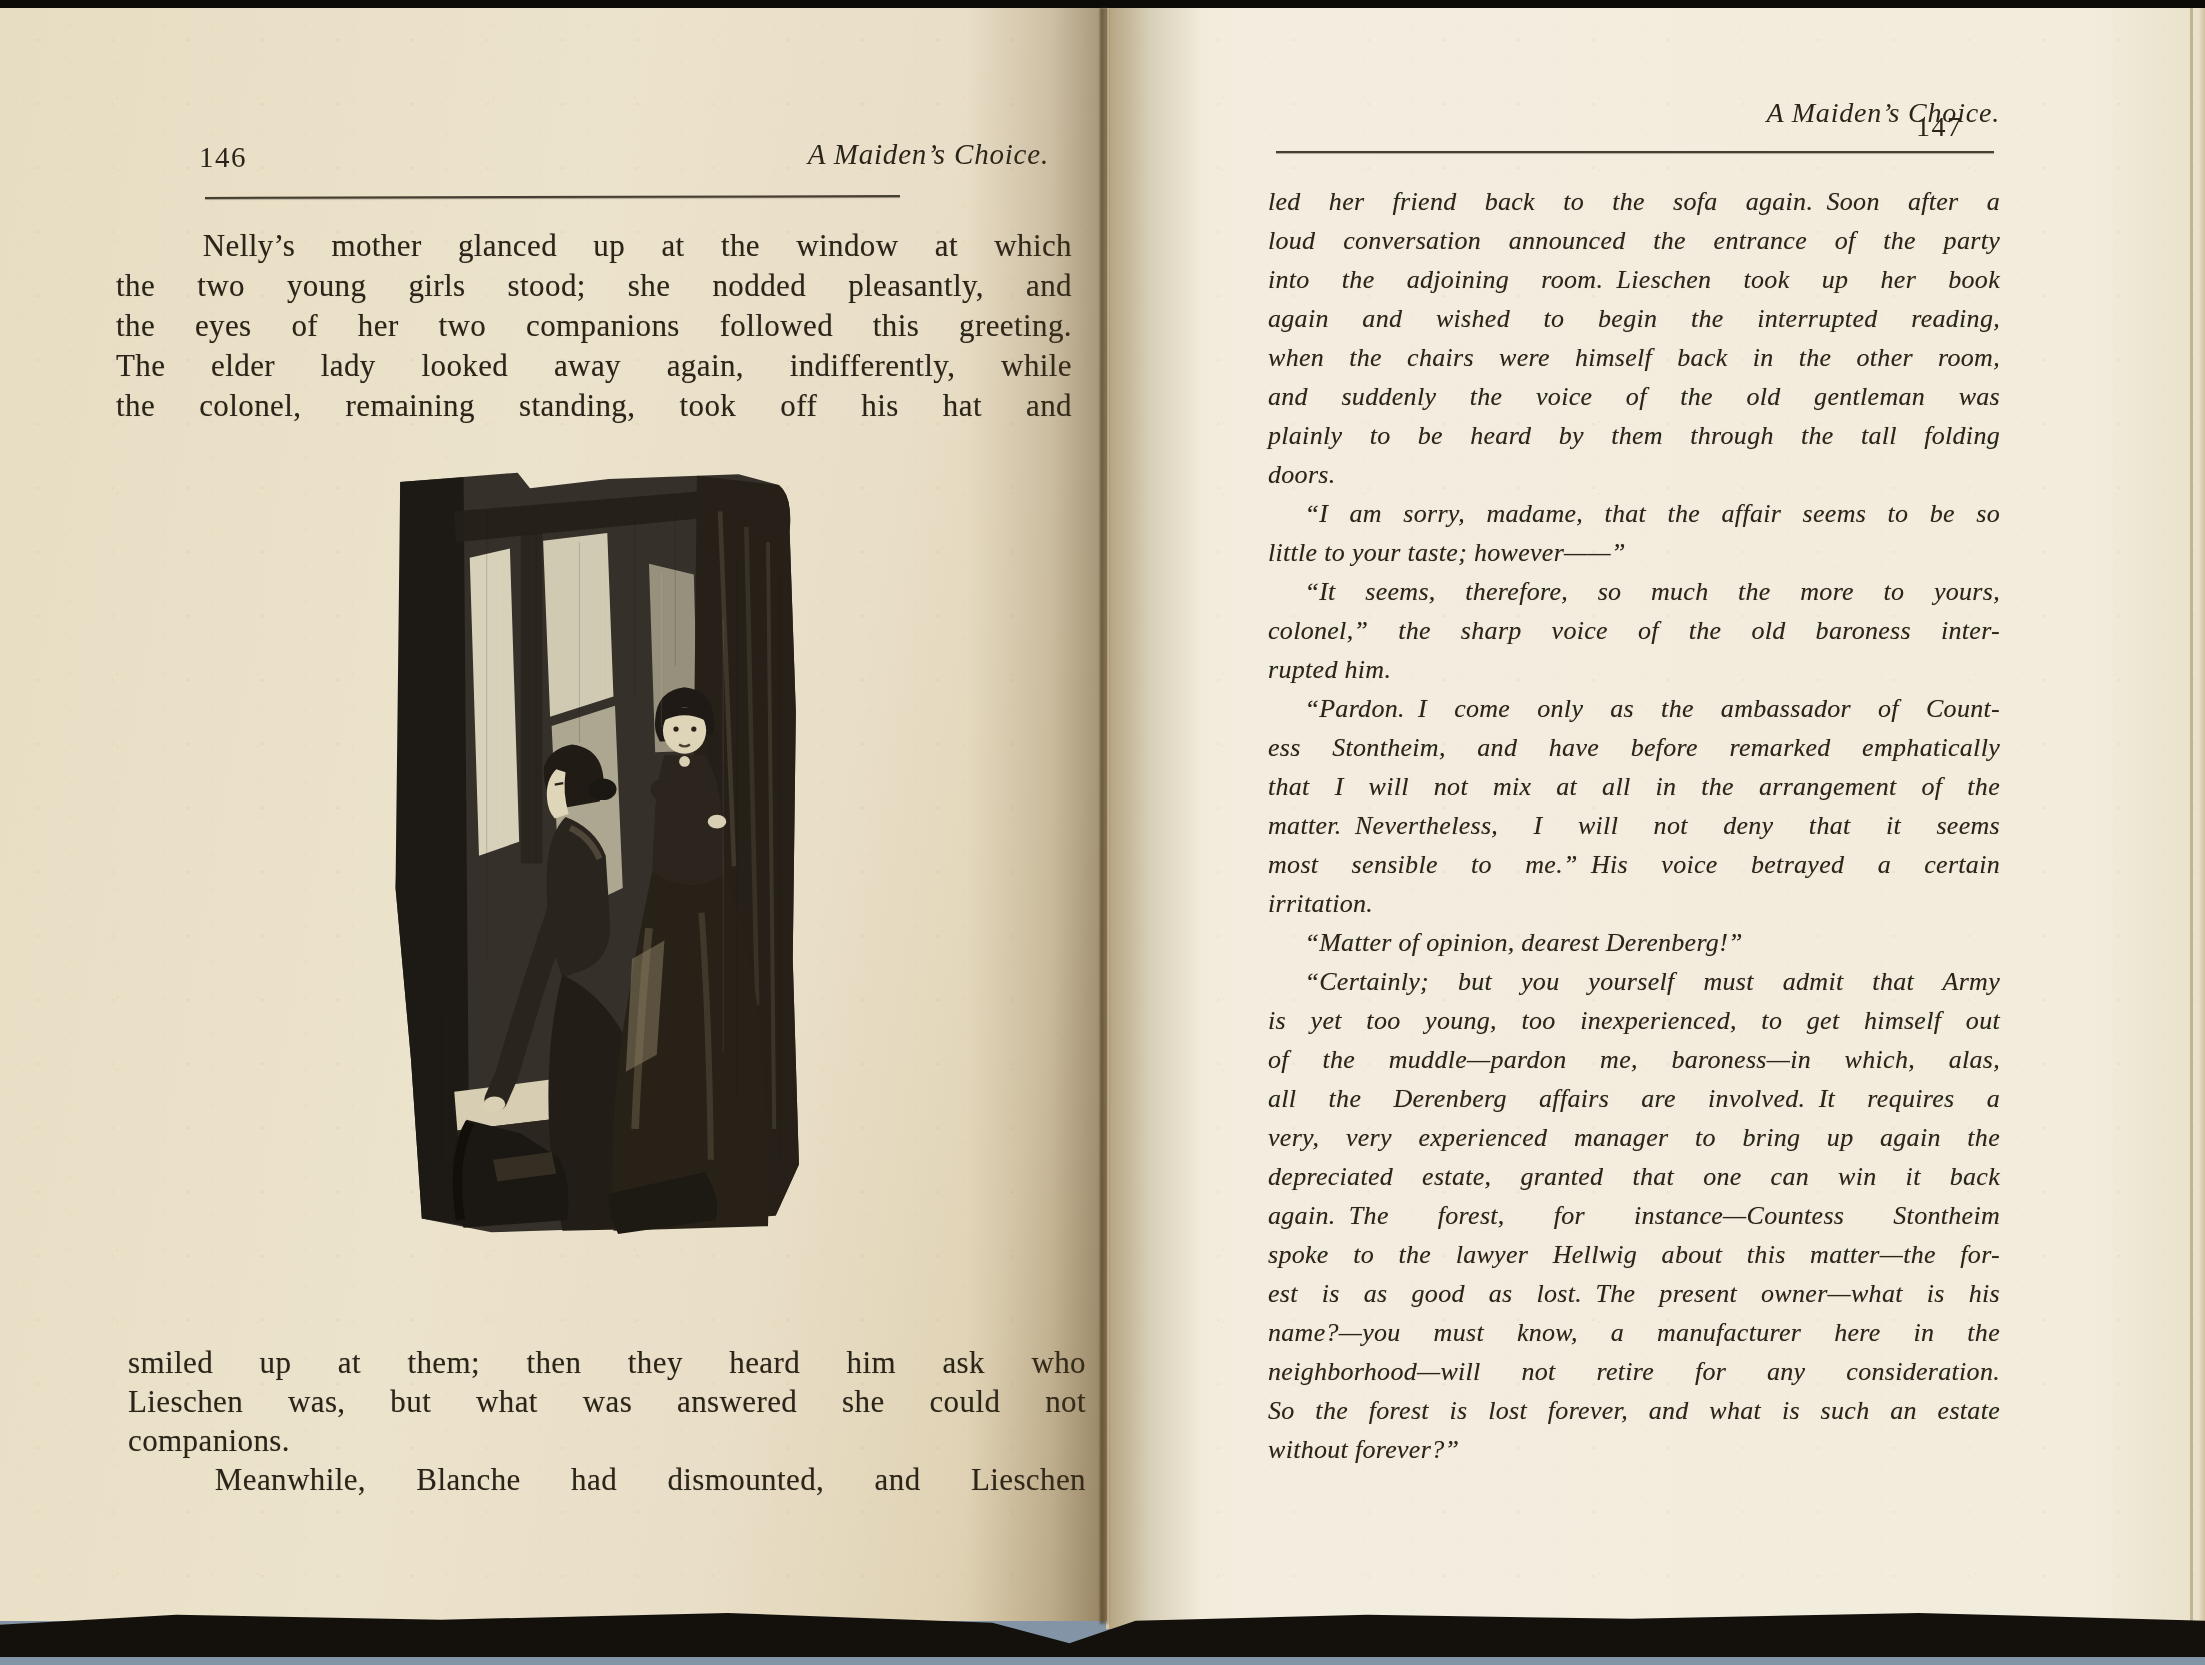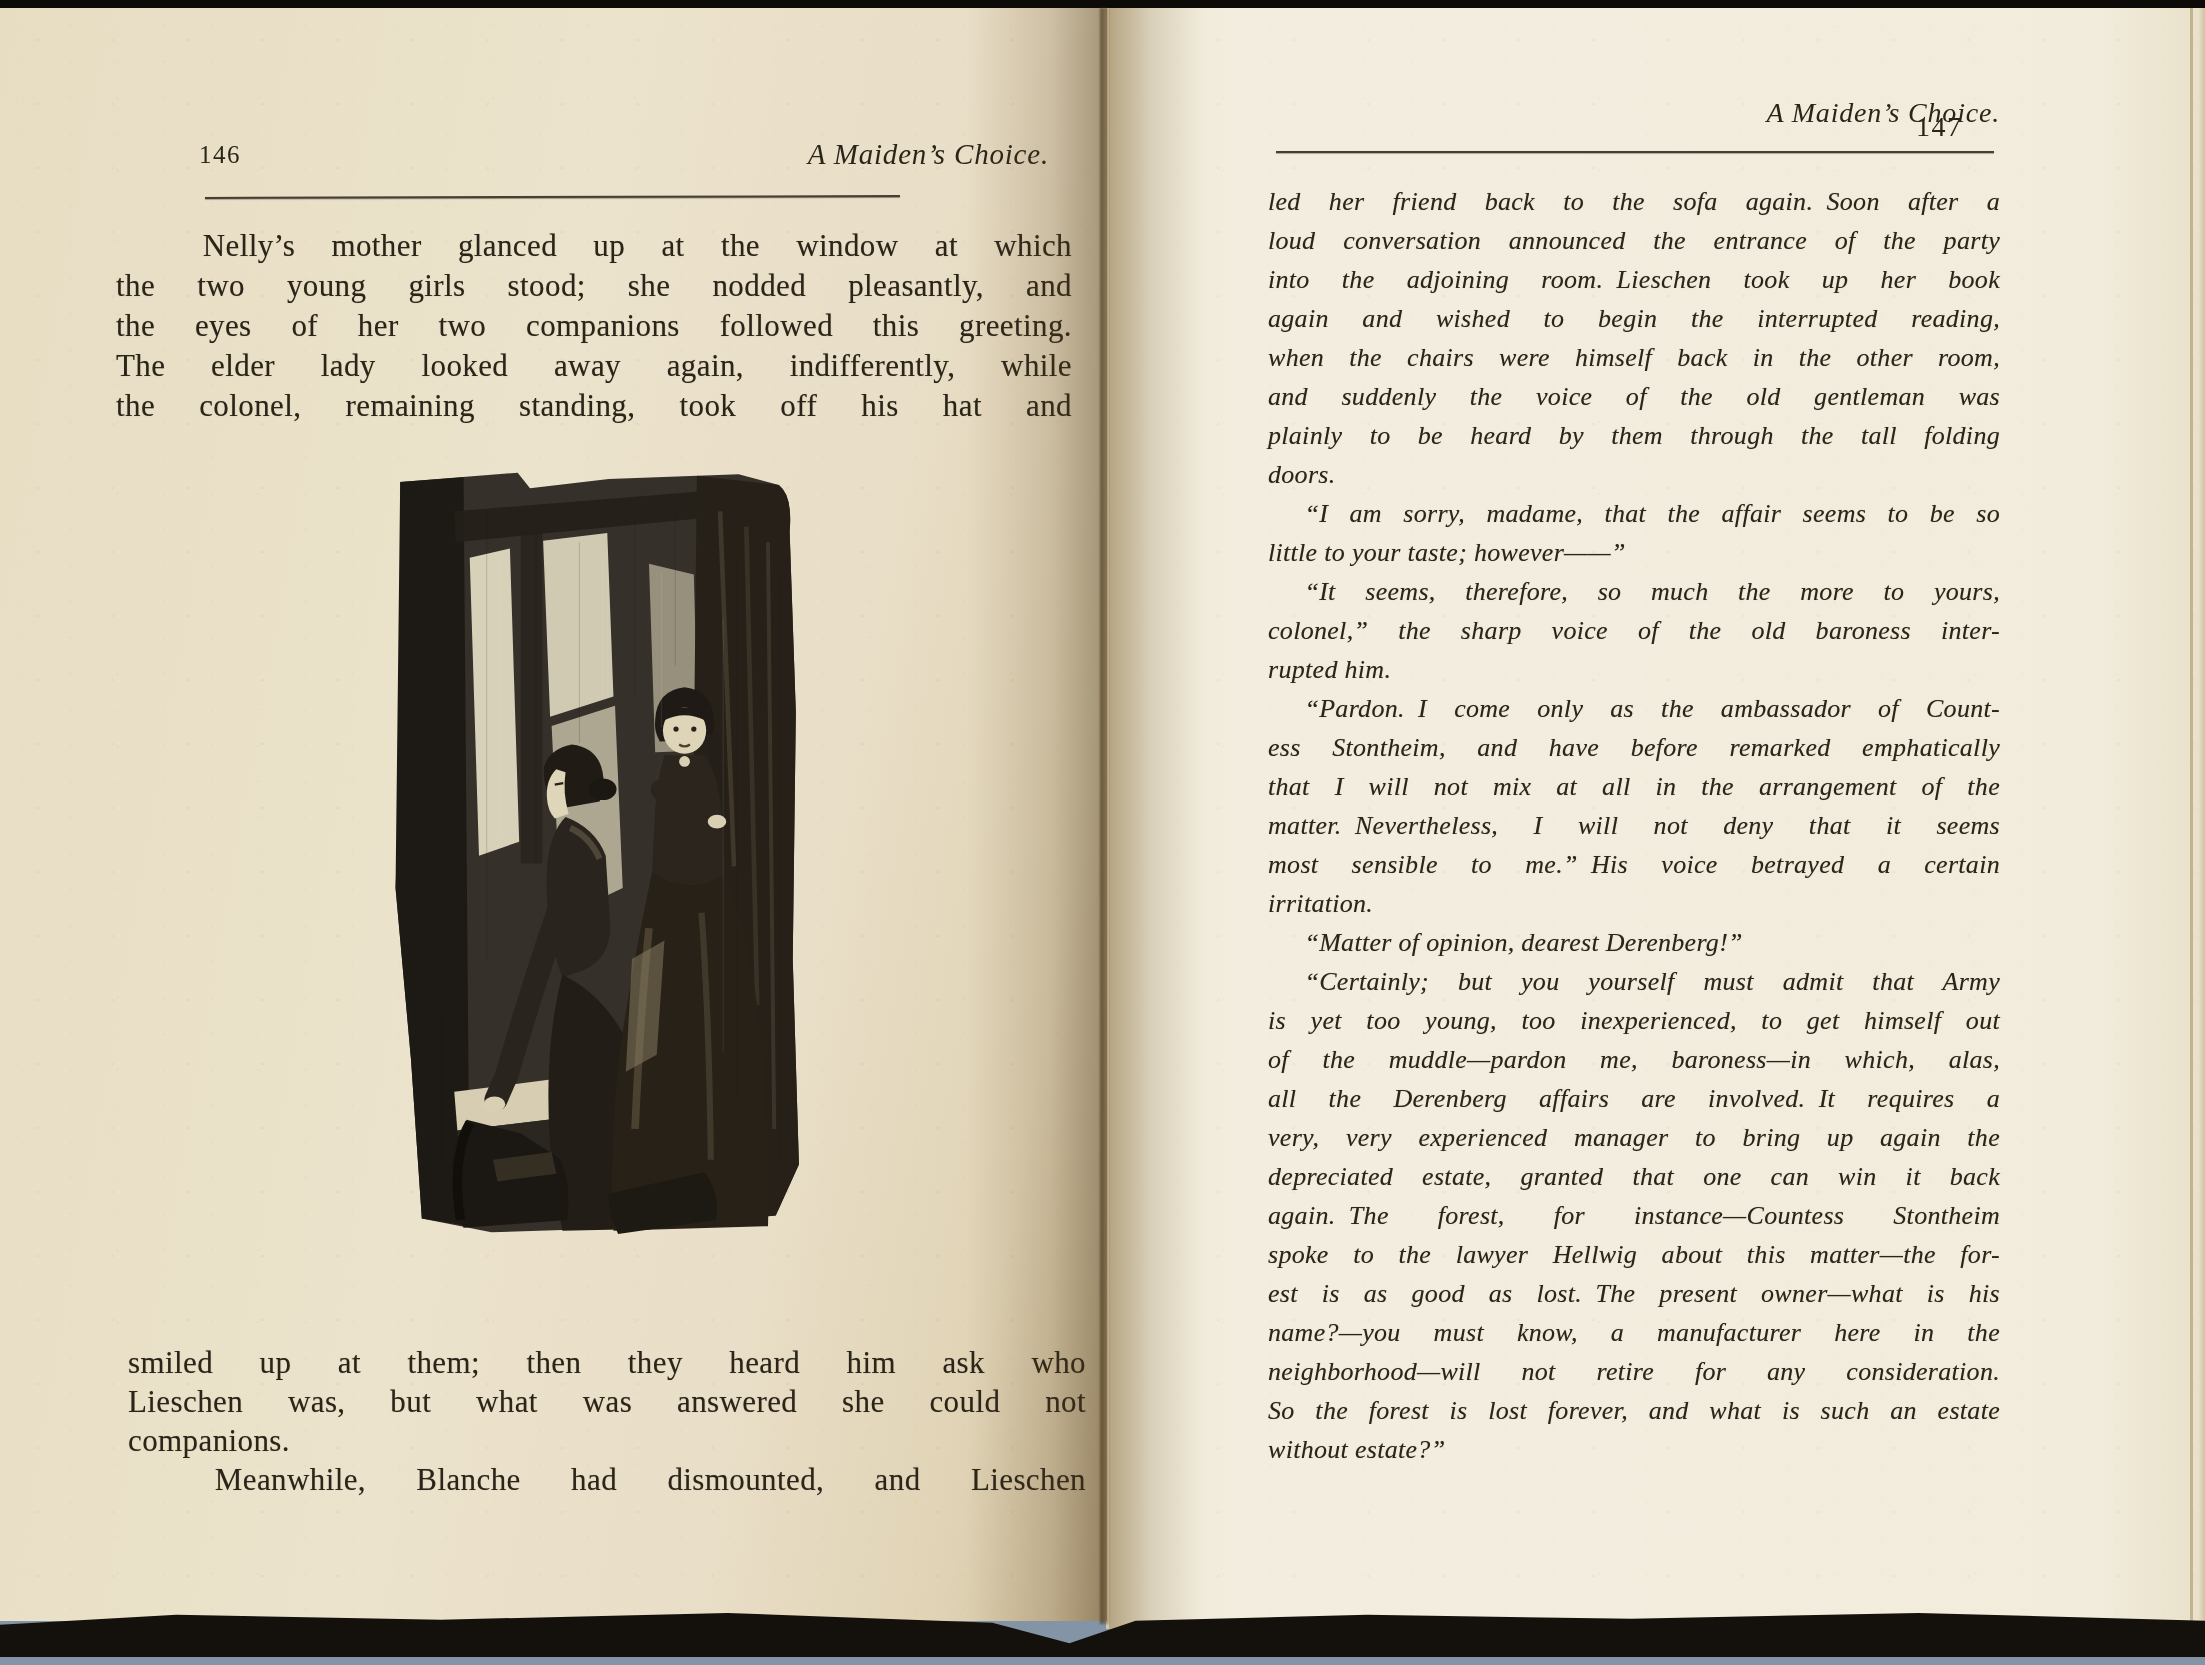--- a/index.html
+++ b/index.html
@@ -26,21 +26,21 @@
           linear-gradient(to right,#d3c5a4 0%,#eee8d5 4%,#f2edde 12%,#f1ecdc 90%,#e9e1ca 99.4%,#cfc2a0 100%);
         background-size:75px 64px,47px 36px,100% 100%;}
   .gutter-left{position:absolute;left:966px;top:7.7px;width:141px;height:1613px;pointer-events:none;
         background:linear-gradient(to right,rgba(95,70,35,0) 0%,rgba(95,70,35,.18) 60%,rgba(75,55,25,.42) 100%);}
   .crease{position:absolute;left:1100px;top:7.7px;width:9.3px;height:1616px;
         background:linear-gradient(to right,rgba(55,38,14,.6),rgba(120,90,50,.3));filter:blur(1.2px);}
   .gutter-right{position:absolute;left:1109px;top:7.7px;width:93px;height:1621px;pointer-events:none;
         background:linear-gradient(to right,rgba(110,85,45,.30),rgba(110,85,45,0));}
   .page-edge-line{position:absolute;left:2191px;top:7.7px;width:3.1px;height:1621px;background:#bcac87;opacity:.85;}
 
-  .pn{position:absolute;font-size:25px;letter-spacing:1.5px;}
+  .pn{position:absolute;font-size:29px;letter-spacing:1.5px;}
   .running-title{position:absolute;font-style:italic;text-align:right;letter-spacing:0.8px;}
   .rule{position:absolute;height:2.3px;background:#453e31;box-shadow:0 0.8px 0.8px rgba(69,62,49,.5);}
 
   .body-text{position:absolute;}
   .line{text-align:justify;text-align-last:justify;white-space:normal;
         text-shadow:0 0 0.8px rgba(43,37,25,.35);}
   .line.final{text-align-last:left;}
   .page-left-text .line{font-size:31px;line-height:40px;letter-spacing:0.4px;}
   .page-left-text .line.indent{text-indent:2.8em;}
   .page-right-text .line{font-size:26px;line-height:39px;letter-spacing:0.3px;}
@@ -195,21 +195,21 @@
       <div class="line">of the muddle—pardon me, baroness—in which, alas,</div>
       <div class="line">all the Derenberg affairs are involved. It requires a</div>
       <div class="line">very, very experienced manager to bring up again the</div>
       <div class="line">depreciated estate, granted that one can win it back</div>
       <div class="line">again. The forest, for instance—Countess Stontheim</div>
       <div class="line">spoke to the lawyer Hellwig about this matter—the for-</div>
       <div class="line">est is as good as lost. The present owner—what is his</div>
       <div class="line">name?—you must know, a manufacturer here in the</div>
       <div class="line">neighborhood—will not retire for any consideration.</div>
       <div class="line">So the forest is lost forever, and what is such an estate</div>
-      <div class="line final">without estate?”</div>
+      <div class="line final">without forever?”</div>
     </div>
 
   <div class="gutter-left"></div>
   <div class="crease"></div>
   <div class="gutter-right"></div>
   <div class="bottom-shadow"></div>
 </div>
 
 
 </body></html>

